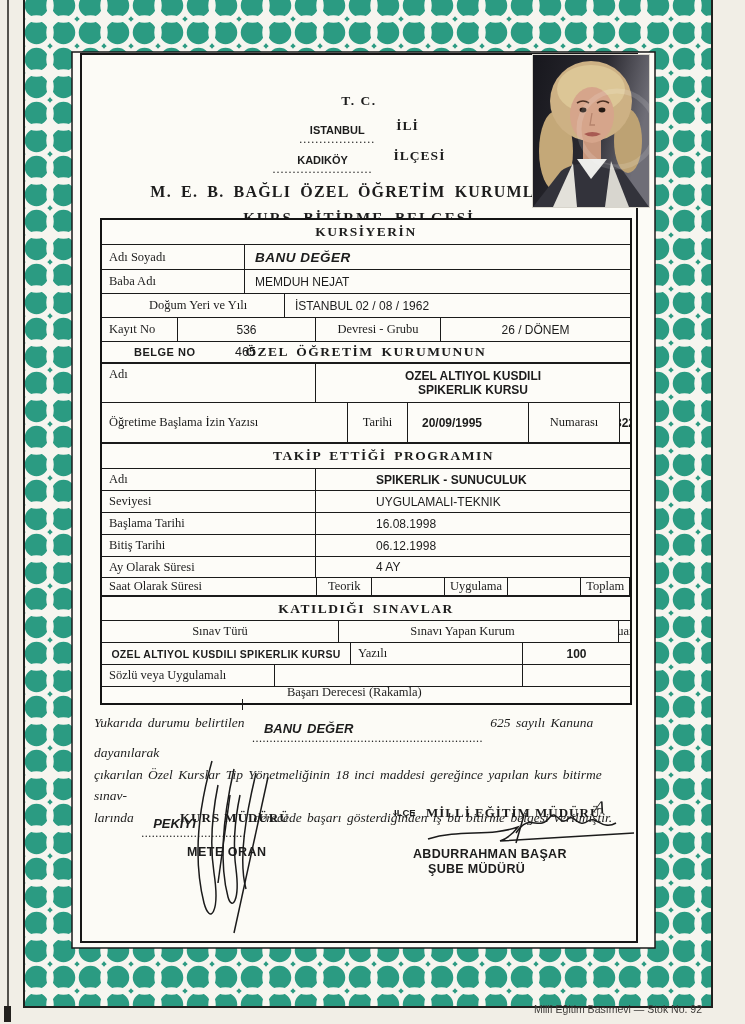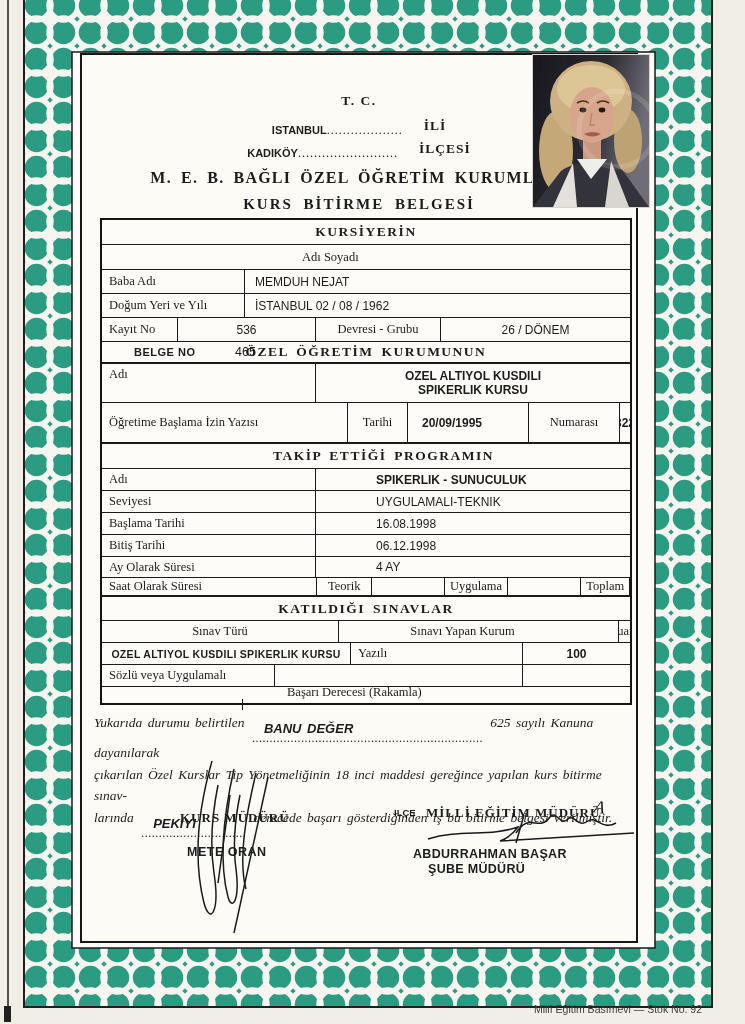--- a/index.html
+++ b/index.html
@@ -14,21 +14,21 @@
   .border-frame{position:absolute;left:23px;top:-8px;}
 
   
   .content-frame{position:absolute;left:80px;top:53px;width:558px;height:890px;border:2px solid #171717;background:transparent;box-sizing:border-box;}
 
   
   .header-block{position:absolute;left:0;top:38px;width:554px;text-align:center;}
   .h-tc{font-weight:bold;font-size:13.5px;letter-spacing:1.5px;margin-bottom:7px;}
   .h-line{margin:3px 0;}
   .h-label{font-weight:bold;font-size:13.5px;letter-spacing:1px;}
-  .fillstack{display:inline-flex;flex-direction:row;align-items:center;vertical-align:-4px;margin-right:17px;text-align:center;}
+  .fillstack{display:inline-flex;flex-direction:column;align-items:center;vertical-align:-4px;margin-right:17px;text-align:center;}
   .fillstack .fv{font-family:"Liberation Sans",sans-serif;font-weight:bold;font-size:11px;line-height:11px;}
   .fillstack .fd{font-size:12px;line-height:7px;letter-spacing:1px;white-space:nowrap;}
   .h-org{font-weight:bold;font-size:16px;letter-spacing:1.2px;word-spacing:4px;margin-top:10px;}
   .h-title{font-weight:bold;font-size:15px;letter-spacing:2px;word-spacing:5px;margin-top:9px;}
 
   
   .photo{position:absolute;left:450px;top:-1px;z-index:3;border:1px solid #d8d5cc;}
 
   
   .cert-table{position:absolute;left:18px;top:163px;width:532px;height:487px;border:2px solid #141414;box-sizing:border-box;background:#fdfcf8;}
@@ -146,29 +146,29 @@
       <ellipse cx="69" cy="55" rx="3.4" ry="2.4" fill="#241812"></ellipse>
       <path d="M59,58 L57,70 L62,70" stroke="#b5836c" stroke-width="1.3" fill="none"></path>
       <path d="M51,79 Q59,84 68,79 Q59,75 51,79 Z" fill="#a85a52"></path>
       <circle cx="84" cy="74" r="38" fill="none" stroke="#ffffff" stroke-opacity="0.14" stroke-width="5"></circle>
     </svg>
 
     <div class="cert-table">
 
       <div class="trow sec-head" style="height:25px;">KURSİYERİN</div>
 
-      <div class="trow" style="height:25px;flex-direction:column;">
+      <div class="trow" style="height:25px;">
         <div class="tcell lbl" style="width:142px;">Adı Soyadı</div>
         <div class="tcell name-val" style="flex:1;">BANU DEĞER</div>
       </div>
       <div class="trow" style="height:24px;">
         <div class="tcell lbl" style="width:142px;">Baba Adı</div>
         <div class="tcell val-sans pad-val" style="flex:1;">MEMDUH NEJAT</div>
       </div>
-      <div class="trow" style="height:24px;">
+      <div class="trow" style="height:24px;padding-left:40px;">
         <div class="tcell lbl" style="width:142px;">Doğum Yeri ve Yılı</div>
         <div class="tcell val-sans pad-val" style="flex:1;">İSTANBUL 02 / 08 / 1962</div>
       </div>
       <div class="trow" style="height:24px;">
         <div class="tcell lbl" style="width:75px;">Kayıt No</div>
         <div class="tcell val-sans center" style="width:138px;">536</div>
         <div class="tcell lbl center" style="width:125px;padding-left:0;">Devresi - Grubu</div>
         <div class="tcell val-sans center" style="flex:1;">26 / DÖNEM</div>
       </div>
 

